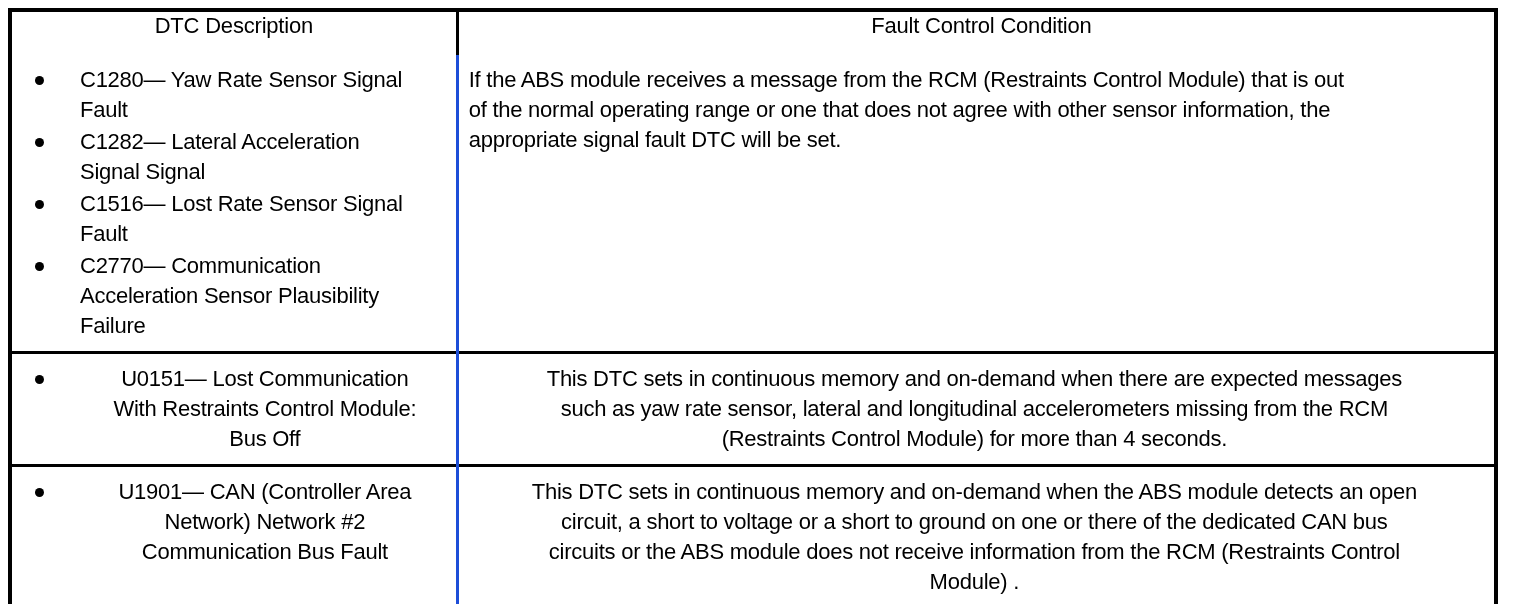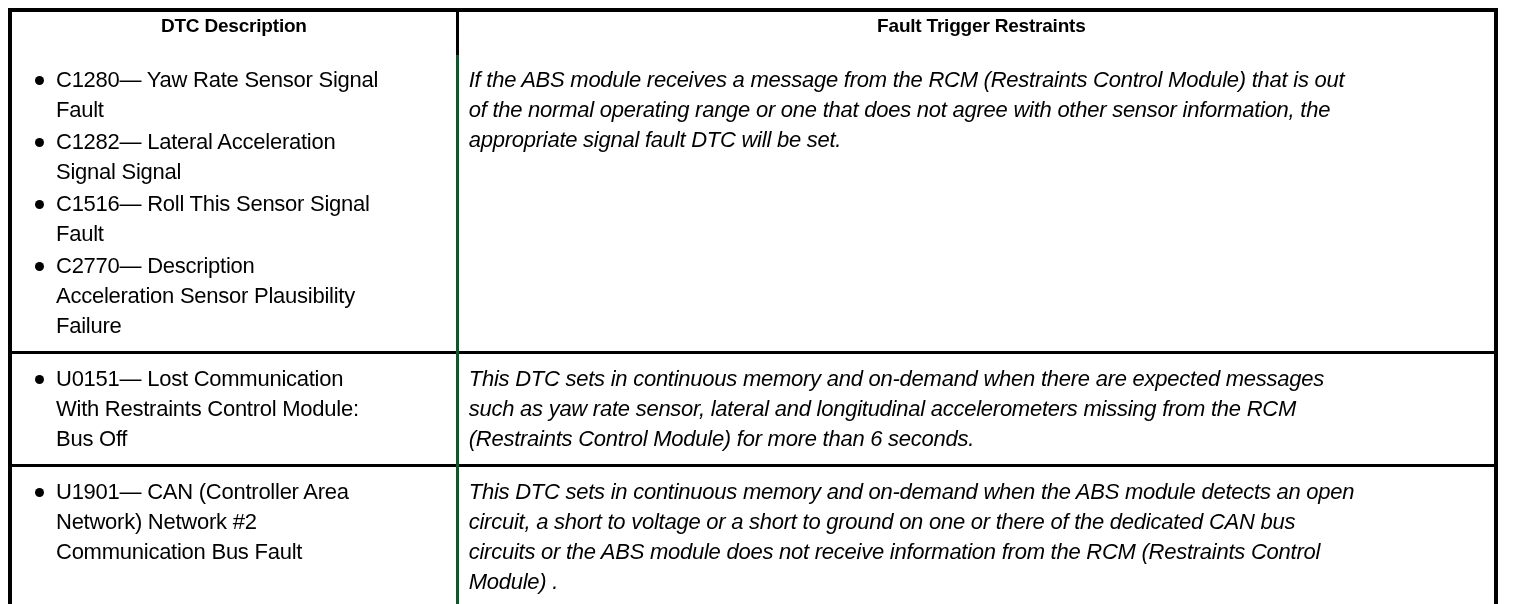--- a/index.html
+++ b/index.html
@@ -48,48 +48,48 @@
 
   
   col.col-dtc  { width: 446px; }
   col.col-cond { width: 1036px; }
 
   
   .hdr-cell {
     height: 45px;
     border-bottom: 4px solid #000000;
     padding: 8px 0 0 12px;
-    font-weight: bold;
-    font-size: 19px;
+    font-weight: normal;
+    font-size: 22px;
     line-height: 27px;
     letter-spacing: -0.2px;
     white-space: nowrap;
   }
   .hdr-cell.right {
     border-left: 3px solid #000000;
     padding-left: 10px;
   }
 
   
   .body-cell {
     font-size: 22px;
     line-height: 30px;
     letter-spacing: -0.25px;
   }
   .body-cell.left {
     padding: 10px 6px 8px 14px;
   }
   .body-cell.right {
-    border-left: 3px solid #14532d;
+    border-left: 3px solid #1d4ed8;
     padding: 10px 14px 8px 10px;
-    font-style: italic;
   }
 
   .row-sep > td {
     border-top: 3px solid #000000;
+    text-align: center;
   }
 
   
   ul.dtc-list {
     list-style: none;
     margin: 0;
     padding: 0;
   }
   ul.dtc-list > li {
     position: relative;
@@ -104,20 +104,21 @@
     top: 11px;
     width: 9px;
     height: 9px;
     background: #000000;
     border-radius: 50%;
     display: block;
   }
   ul.dtc-list > li .li-text {
     display: block;
     white-space: pre-line;
+    margin-left: 24px;
   }
 
   .cond-text {
     display: block;
     white-space: pre-line;
     margin: 0;
     font-size: 22px;
     line-height: 30px;
   }
 </style>
@@ -128,47 +129,47 @@
 
   <table class="dtc-table">
     <colgroup>
       <col class="col-dtc">
       <col class="col-cond">
     </colgroup>
 
     <thead>
       <tr>
         <th class="hdr-cell left">DTC Description</th>
-        <th class="hdr-cell right">Fault Trigger Restraints</th>
+        <th class="hdr-cell right">Fault Control Condition</th>
       </tr>
     </thead>
 
     <tbody>
 
       <tr>
         <td class="body-cell left">
           <ul class="dtc-list">
             <li>
               <span class="bullet"></span>
               <span class="li-text">C1280— Yaw Rate Sensor Signal
 Fault</span>
             </li>
             <li>
               <span class="bullet"></span>
               <span class="li-text">C1282— Lateral Acceleration
 Signal Signal</span>
             </li>
             <li>
               <span class="bullet"></span>
-              <span class="li-text">C1516— Roll This Sensor Signal
+              <span class="li-text">C1516— Lost Rate Sensor Signal
 Fault</span>
             </li>
             <li>
               <span class="bullet"></span>
-              <span class="li-text">C2770— Description
+              <span class="li-text">C2770— Communication
 Acceleration Sensor Plausibility
 Failure</span>
             </li>
           </ul>
         </td>
         <td class="body-cell right">
           <span class="cond-text">If the ABS module receives a message from the RCM (Restraints Control Module) that is out
 of the normal operating range or one that does not agree with other sensor information, the
 appropriate signal fault DTC will be set.</span>
         </td>
@@ -181,21 +182,21 @@
               <span class="bullet"></span>
               <span class="li-text">U0151— Lost Communication
 With Restraints Control Module:
 Bus Off</span>
             </li>
           </ul>
         </td>
         <td class="body-cell right">
           <span class="cond-text">This DTC sets in continuous memory and on-demand when there are expected messages
 such as yaw rate sensor, lateral and longitudinal accelerometers missing from the RCM
-(Restraints Control Module) for more than 6 seconds.</span>
+(Restraints Control Module) for more than 4 seconds.</span>
         </td>
       </tr>
 
       <tr class="row-sep">
         <td class="body-cell left">
           <ul class="dtc-list">
             <li>
               <span class="bullet"></span>
               <span class="li-text">U1901— CAN (Controller Area
 Network) Network #2

